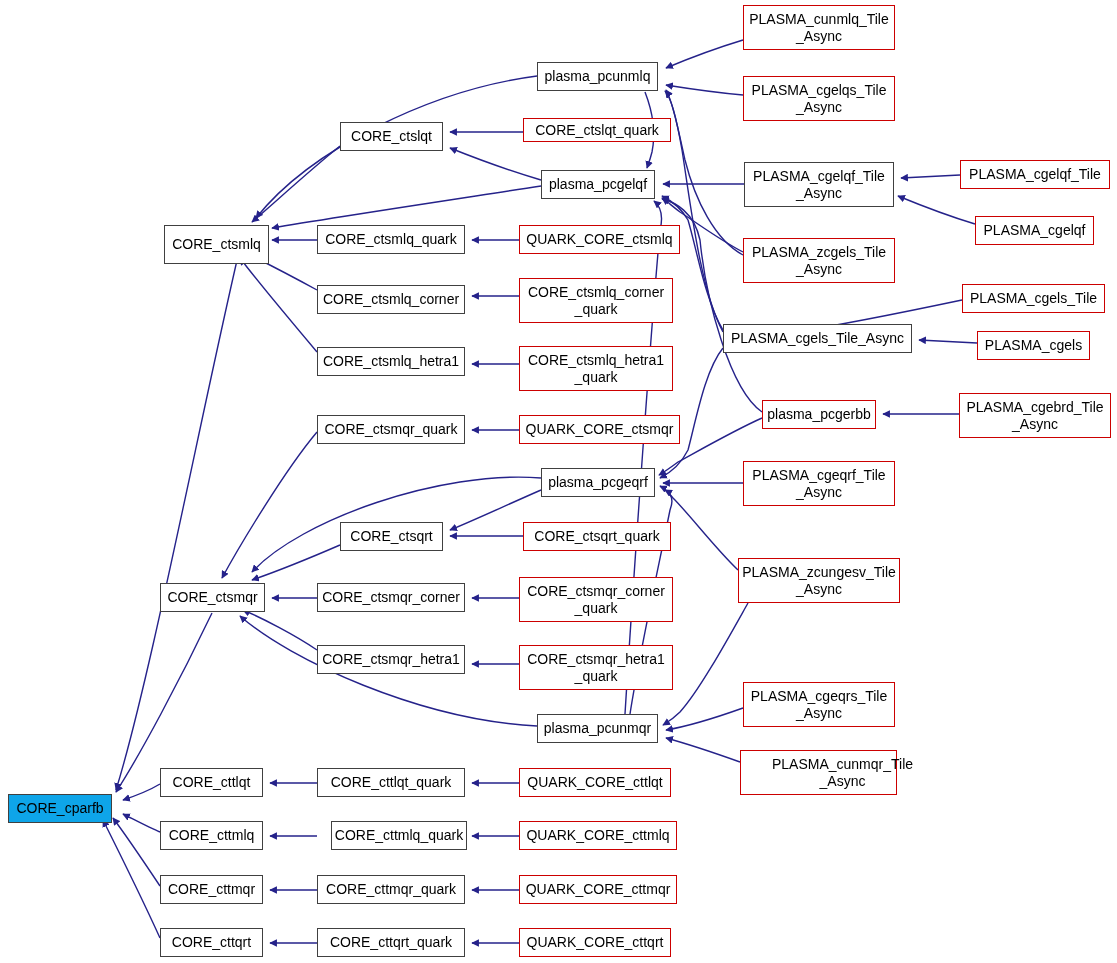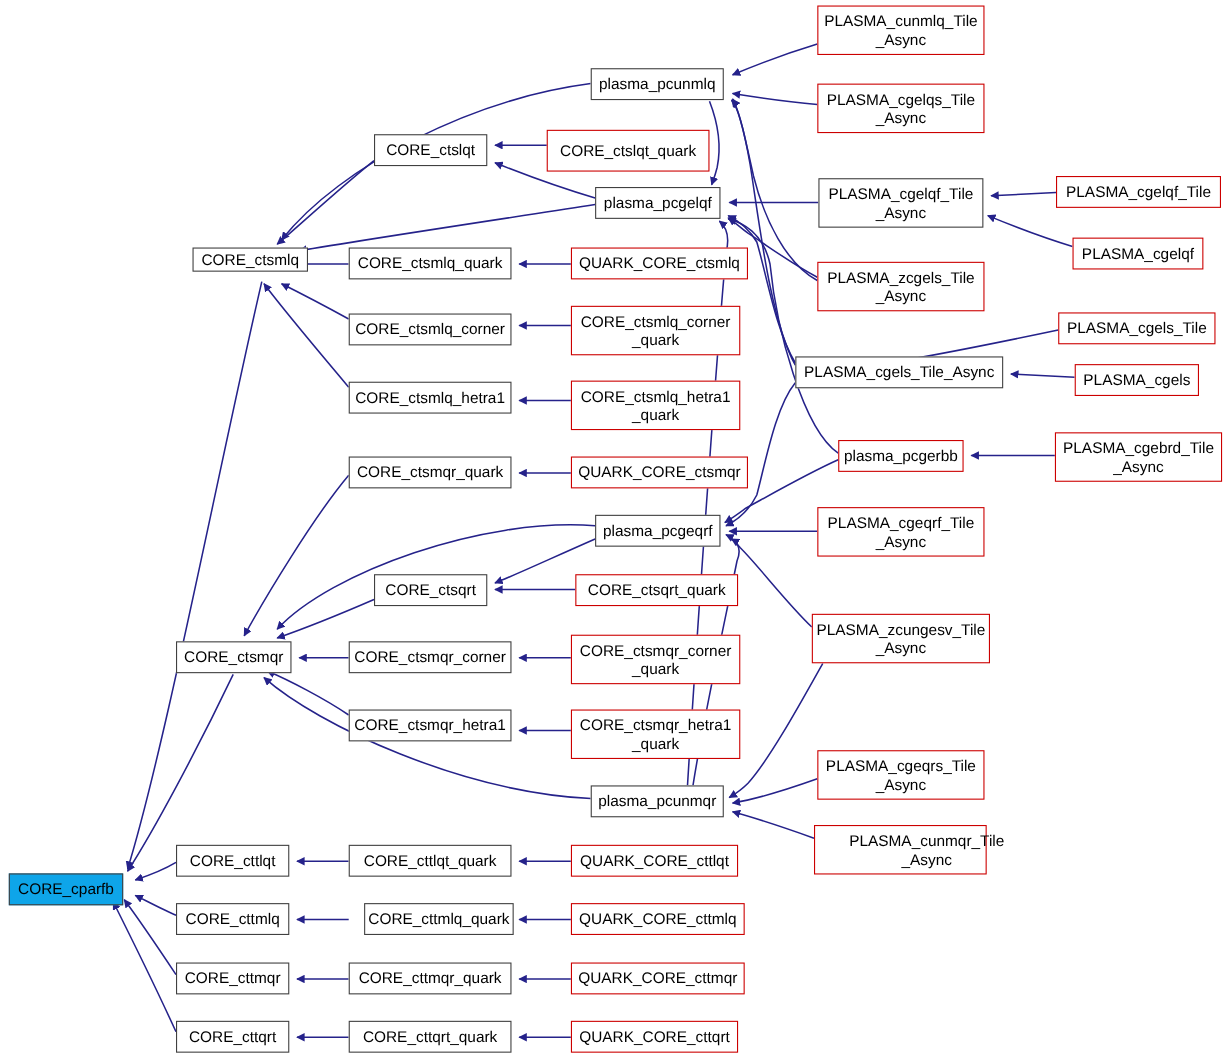--- a/index.html
+++ b/index.html
@@ -118,40 +118,40 @@
         <path d="M 962 300 C 905 312 840 325 795 332" marker-end="url(#arrow)"></path>
         <path d="M 977 343 L 919 340" marker-end="url(#arrow)"></path>
         <path d="M 959 414 L 883 414" marker-end="url(#arrow)"></path>
         <path d="M 630 714 C 640 650 660 560 670 510 C 674 500 672 494 665 490" marker-end="url(#arrow)"></path>
         <path d="M 625 714 C 632 600 650 340 660 230 C 664 214 660 206 654 201" marker-end="url(#arrow)"></path>
         <path d="M 645 92 C 652 110 656 132 652 152 C 650 160 648 165 647 168" marker-end="url(#arrow)"></path>
       </g>
   </svg>
   <div id="nodes-layer">
       <div class="node current" style="left: 8px; top: 794px; width: 104px; height: 29px;"><span>CORE_cparfb</span></div>
-      <div class="node black" style="left: 175px; top: 225px; width: 105px; height: 22px;"><span>CORE_ctsmlq</span></div>
+      <div class="node black" style="left: 164px; top: 225px; width: 105px; height: 39px;"><span>CORE_ctsmlq</span></div>
       <div class="node black" style="left: 160px; top: 583px; width: 105px; height: 29px;"><span>CORE_ctsmqr</span></div>
       <div class="node black" style="left: 160px; top: 768px; width: 103px; height: 29px;"><span>CORE_cttlqt</span></div>
       <div class="node black" style="left: 160px; top: 821px; width: 103px; height: 29px;"><span>CORE_cttmlq</span></div>
       <div class="node black" style="left: 160px; top: 875px; width: 103px; height: 29px;"><span>CORE_cttmqr</span></div>
       <div class="node black" style="left: 160px; top: 928px; width: 103px; height: 29px;"><span>CORE_cttqrt</span></div>
       <div class="node black" style="left: 340px; top: 122px; width: 103px; height: 29px;"><span>CORE_ctslqt</span></div>
       <div class="node black" style="left: 317px; top: 225px; width: 148px; height: 29px;"><span>CORE_ctsmlq_quark</span></div>
       <div class="node black" style="left: 317px; top: 285px; width: 148px; height: 29px;"><span>CORE_ctsmlq_corner</span></div>
       <div class="node black" style="left: 317px; top: 347px; width: 148px; height: 29px;"><span>CORE_ctsmlq_hetra1</span></div>
       <div class="node black" style="left: 317px; top: 415px; width: 148px; height: 29px;"><span>CORE_ctsmqr_quark</span></div>
       <div class="node black" style="left: 340px; top: 522px; width: 103px; height: 29px;"><span>CORE_ctsqrt</span></div>
       <div class="node black" style="left: 317px; top: 583px; width: 148px; height: 29px;"><span>CORE_ctsmqr_corner</span></div>
       <div class="node black" style="left: 317px; top: 645px; width: 148px; height: 29px;"><span>CORE_ctsmqr_hetra1</span></div>
       <div class="node black" style="left: 317px; top: 768px; width: 148px; height: 29px;"><span>CORE_cttlqt_quark</span></div>
       <div class="node black" style="left: 331px; top: 821px; width: 136px; height: 29px;"><span>CORE_cttmlq_quark</span></div>
       <div class="node black" style="left: 317px; top: 875px; width: 148px; height: 29px;"><span>CORE_cttmqr_quark</span></div>
       <div class="node black" style="left: 317px; top: 928px; width: 148px; height: 29px;"><span>CORE_cttqrt_quark</span></div>
       <div class="node black" style="left: 537px; top: 62px; width: 121px; height: 29px;"><span>plasma_pcunmlq</span></div>
-      <div class="node red" style="left: 497px; top: 118px; width: 148px; height: 38px;"><span>CORE_ctslqt_quark</span></div>
+      <div class="node red" style="left: 523px; top: 118px; width: 148px; height: 24px;"><span>CORE_ctslqt_quark</span></div>
       <div class="node black" style="left: 541px; top: 170px; width: 114px; height: 29px;"><span>plasma_pcgelqf</span></div>
       <div class="node red" style="left: 519px; top: 225px; width: 161px; height: 29px;"><span>QUARK_CORE_ctsmlq</span></div>
       <div class="node red" style="left: 519px; top: 278px; width: 154px; height: 45px;"><span>CORE_ctsmlq_corner
 _quark</span></div>
       <div class="node red" style="left: 519px; top: 346px; width: 154px; height: 45px;"><span>CORE_ctsmlq_hetra1
 _quark</span></div>
       <div class="node red" style="left: 519px; top: 415px; width: 161px; height: 29px;"><span>QUARK_CORE_ctsmqr</span></div>
       <div class="node black" style="left: 541px; top: 468px; width: 114px; height: 29px;"><span>plasma_pcgeqrf</span></div>
       <div class="node red" style="left: 523px; top: 522px; width: 148px; height: 29px;"><span>CORE_ctsqrt_quark</span></div>
       <div class="node red" style="left: 519px; top: 577px; width: 154px; height: 45px;"><span>CORE_ctsmqr_corner

